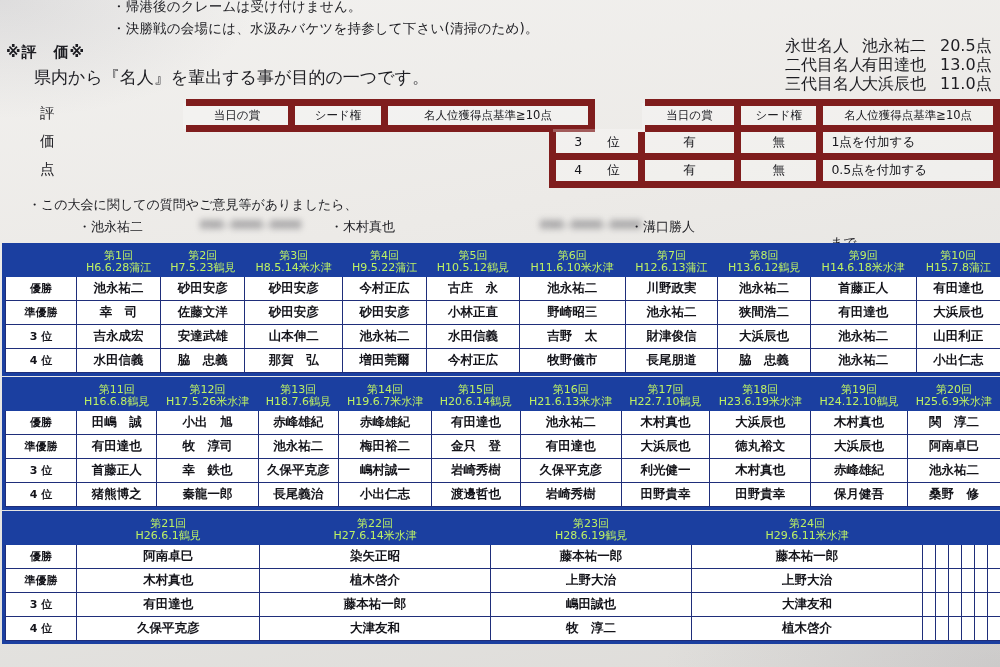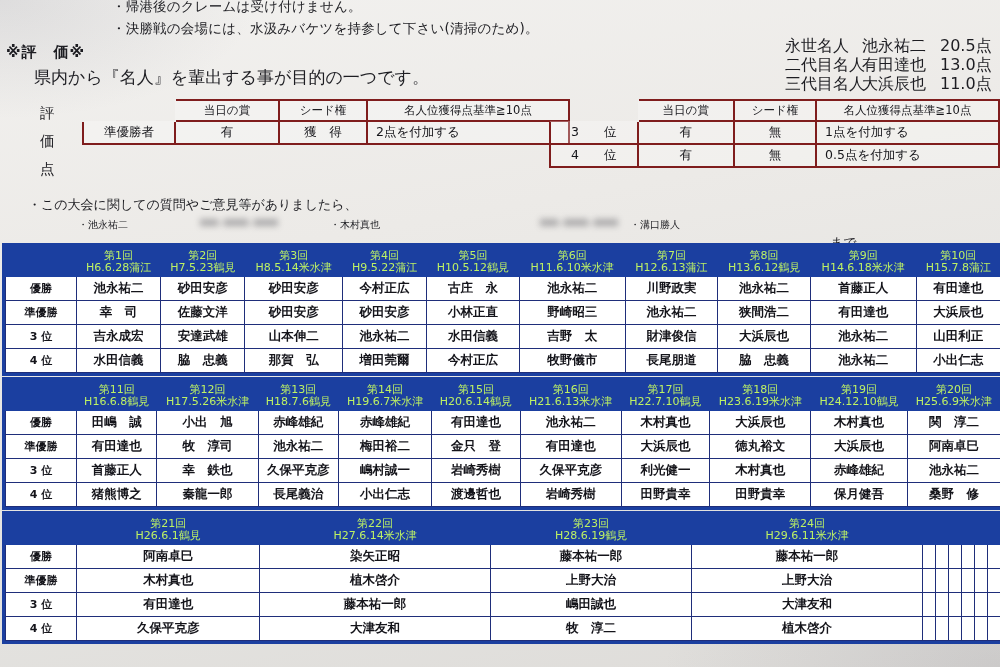--- a/index.html
+++ b/index.html
@@ -33,31 +33,31 @@
   .mj-label{position:absolute;margin-left:13px;}
   .mj-name{position:absolute;}
   .mj-pt{position:absolute;}
 
   
   .vlabel{position:absolute;left:40px;font-size:14.5px;}
 
   
   .evtable{position:absolute;border-collapse:collapse;font-size:12.5px;}
   .evtable td,.evtable th{
-    border:2px solid #7f1d1d;
+    border:7px solid #7f1d1d;
     padding:2px 4px;text-align:center;color:#15151a;
     background:rgba(255,255,255,.28);
     font-weight:normal;
   }
   .evtable .hd{font-size:11.5px;}
   .evtable .wide{font-size:11.5px;}
 
   
   #contact-line{left:28px;top:196px;font-size:13px;}
-  .cname{position:absolute;font-size:10px;font-family:Liberation Mono, monospace;}
+  .cname{position:absolute;font-size:13px;font-family:Liberation Mono, monospace;}
   .blurred{filter:blur(3.2px);color:#3a3a42;}
   #made{position:absolute;font-size:13px;}
 
   
   .rtable{position:absolute;border-collapse:collapse;font-size:12px;
     background:#fff;}
   .rtable td{
     border:1px solid #1f2e7a;
     text-align:center;height:21px;
     color:#14141a;background:rgba(255,255,255,.92);
@@ -107,26 +107,20 @@
 <div class="txt vlabel" style="top:132px;">価</div>
 <div class="txt vlabel" style="top:160px;">点</div>
 
 <table class="evtable" style="left:82px;top:99px;">
   <tbody>
       <tr>
     <td style="width:82px;border-color:transparent;background:transparent;"></td>
     <td class="hd" style="width:94px;">当日の賞</td>
     <td class="hd" style="width:78px;">シード権</td>
     <td class="wide" style="width:192px;">名人位獲得点基準≧10点</td>
-  </tr>
-  <tr>
-    <td>準優勝者</td>
-    <td>有</td>
-    <td>獲　得</td>
-    <td style="text-align:left;padding-left:8px;">2点を付加する</td>
   </tr>
 </tbody>
   </table>
 
 <table class="evtable" style="left:549px;top:99px;">
   <tbody>
       <tr>
     <td style="width:82px;border-color:transparent;background:transparent;"></td>
     <td class="hd" style="width:94px;">当日の賞</td>
     <td class="hd" style="width:78px;">シード権</td>

